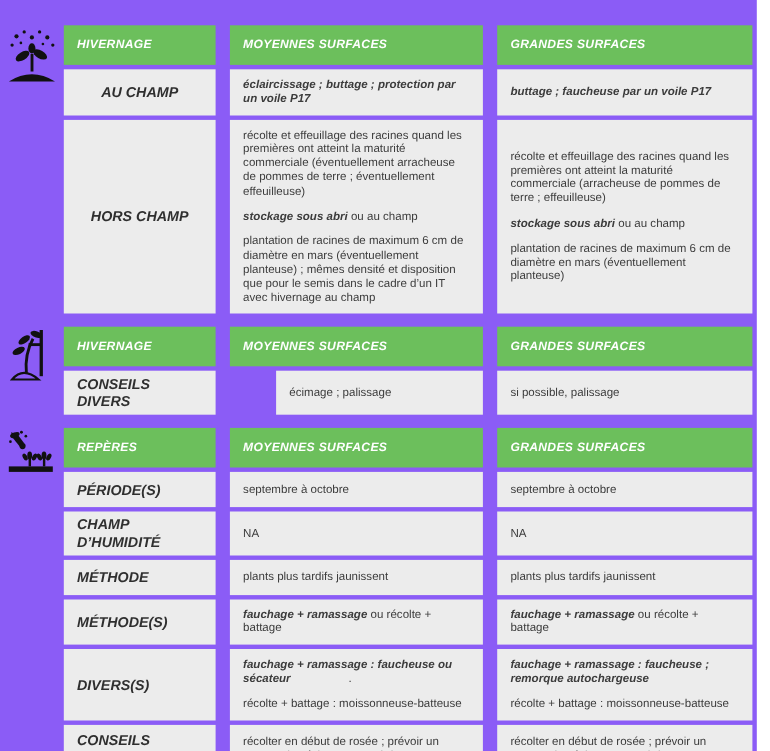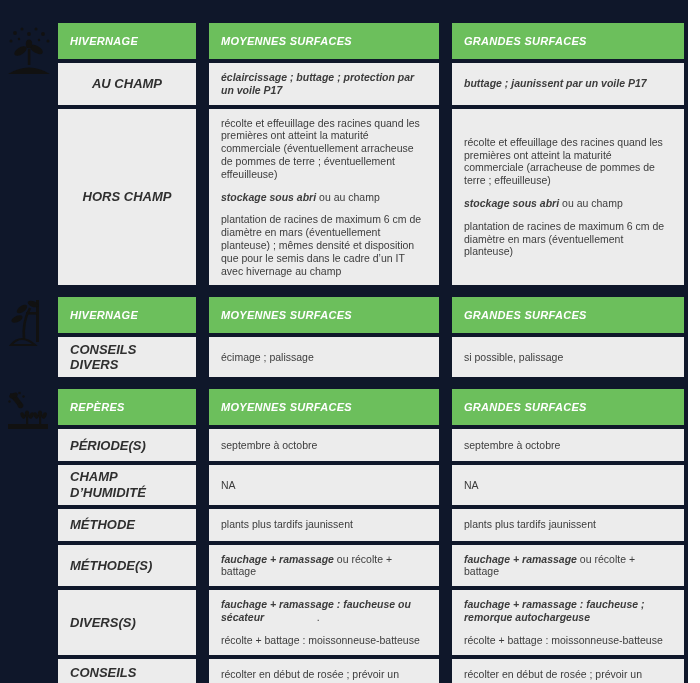--- a/index.html
+++ b/index.html
@@ -1,17 +1,17 @@
 <!DOCTYPE html>
 <html style="--green: #6cbf5c; --cell: #ececec; --header-text: #ffffff; --label-text: #2f2f2f; --body-text: #3c3c3c;"><head>
 <meta charset="utf-8">
 <style>
   html,body{margin:0;padding:0;background:#fff;}
   body{width:700px;height:683px;overflow:hidden;font-family:"Liberation Sans",sans-serif;}
-  .page{box-sizing:border-box;width:688px;height:683px;padding-top:23px;background:#0f172a;}
+  .page{box-sizing:border-box;width:688px;height:683px;padding-top:23px;background:#8b5cf6;}
   .section{display:flex;margin-bottom:12px;}
   .icon-col{flex:0 0 58px;display:flex;justify-content:center;align-items:flex-start;padding-top:2px;}
   .icon svg{display:block;}
   .grid{display:grid;grid-template-columns:138px 230px 232px;column-gap:13px;row-gap:4px;flex:0 0 auto;}
   .row{display:contents;}
   .cell{background:var(--cell,#ececec);box-sizing:border-box;}
   .header-cell{background:var(--green,#6cbf5c);color:var(--header-text,#fff);
     font-weight:bold;font-style:italic;font-size:11px;letter-spacing:.3px;
     display:flex;align-items:center;padding:0 12px;height:36px;}
   .label-cell{font-weight:bold;font-style:italic;font-size:13px;color:var(--label-text,#2f2f2f);
@@ -49,21 +49,21 @@
                 <path d="M2 49 Q23 36 44 49 Z"></path>
               </g>
             </svg>
           </span>
         </div>
         <div class="grid">
           <div class="row"><div class="cell header-cell">HIVERNAGE</div><div class="cell header-cell">MOYENNES SURFACES</div><div class="cell header-cell">GRANDES SURFACES</div></div>
           <div class="row"><div class="cell label-cell label-center" style="min-height: 36px;">AU CHAMP</div><div class="cell content-cell" style="min-height: 36px;">
               <p><span class="seg-b">éclaircissage ; buttage ; protection par un voile P17</span></p>
             </div><div class="cell content-cell" style="min-height: 36px;">
-              <p><span class="seg-b">buttage ; jaunissent par un voile P17</span></p>
+              <p><span class="seg-b">buttage ; faucheuse par un voile P17</span></p>
             </div></div>
           <div class="row"><div class="cell label-cell label-center" style="min-height: 158px;">HORS CHAMP</div><div class="cell content-cell" style="min-height: 158px;">
               <p><span class="seg-r">récolte et effeuillage des racines quand les premières ont atteint la maturité commerciale (éventuellement arracheuse de pommes de terre ; éventuellement effeuilleuse)</span></p>
               <p><span class="seg-b">stockage sous abri</span><span class="seg-r"> ou au champ</span></p>
               <p><span class="seg-r">plantation de racines de maximum 6 cm de diamètre en mars (éventuellement planteuse) ; mêmes densité et disposition que pour le semis dans le cadre d’un IT avec hivernage au champ</span></p>
             </div><div class="cell content-cell" style="min-height: 158px;">
               <p><span class="seg-r">récolte et effeuillage des racines quand les premières ont atteint la maturité commerciale (arracheuse de pommes de terre ; effeuilleuse)</span></p>
               <p><span class="seg-b">stockage sous abri</span><span class="seg-r"> ou au champ</span></p>
               <p><span class="seg-r">plantation de racines de maximum 6 cm de diamètre en mars (éventuellement planteuse)</span></p>
             </div></div>
@@ -80,21 +80,21 @@
                 <ellipse cx="13" cy="10" rx="6" ry="3" transform="rotate(-35 13 10)"></ellipse>
                 <ellipse cx="24" cy="5" rx="5.5" ry="2.8" transform="rotate(20 24 5)"></ellipse>
                 <ellipse cx="8" cy="20" rx="6" ry="3" transform="rotate(-25 8 20)"></ellipse>
                 <path d="M2 46 Q12 34 26 46 Z" fill="none" stroke="#111" stroke-width="2"></path>
               </g>
             </svg>
           </span>
         </div>
         <div class="grid">
           <div class="row"><div class="cell header-cell">HIVERNAGE</div><div class="cell header-cell">MOYENNES SURFACES</div><div class="cell header-cell">GRANDES SURFACES</div></div>
-          <div class="row"><div class="cell label-cell" style="min-height: 40px;">CONSEILS DIVERS</div><div class="cell content-cell" style="min-height: 40px;">
+          <div class="row"><div class="cell label-cell" style="min-height: 40px;">CONSEILS DIVERS</div><div class="cell content-cell" style="min-height: 40px; margin-left: 42px;">
               <p><span class="seg-r">écimage ; palissage</span></p>
             </div><div class="cell content-cell" style="min-height: 40px;">
               <p><span class="seg-r">si possible, palissage</span></p>
             </div></div>
         </div>
       </section>
       <section class="section">
         <div class="icon-col">
           <span class="icon">
             <svg width="44" height="40" viewBox="0 0 44 40">

